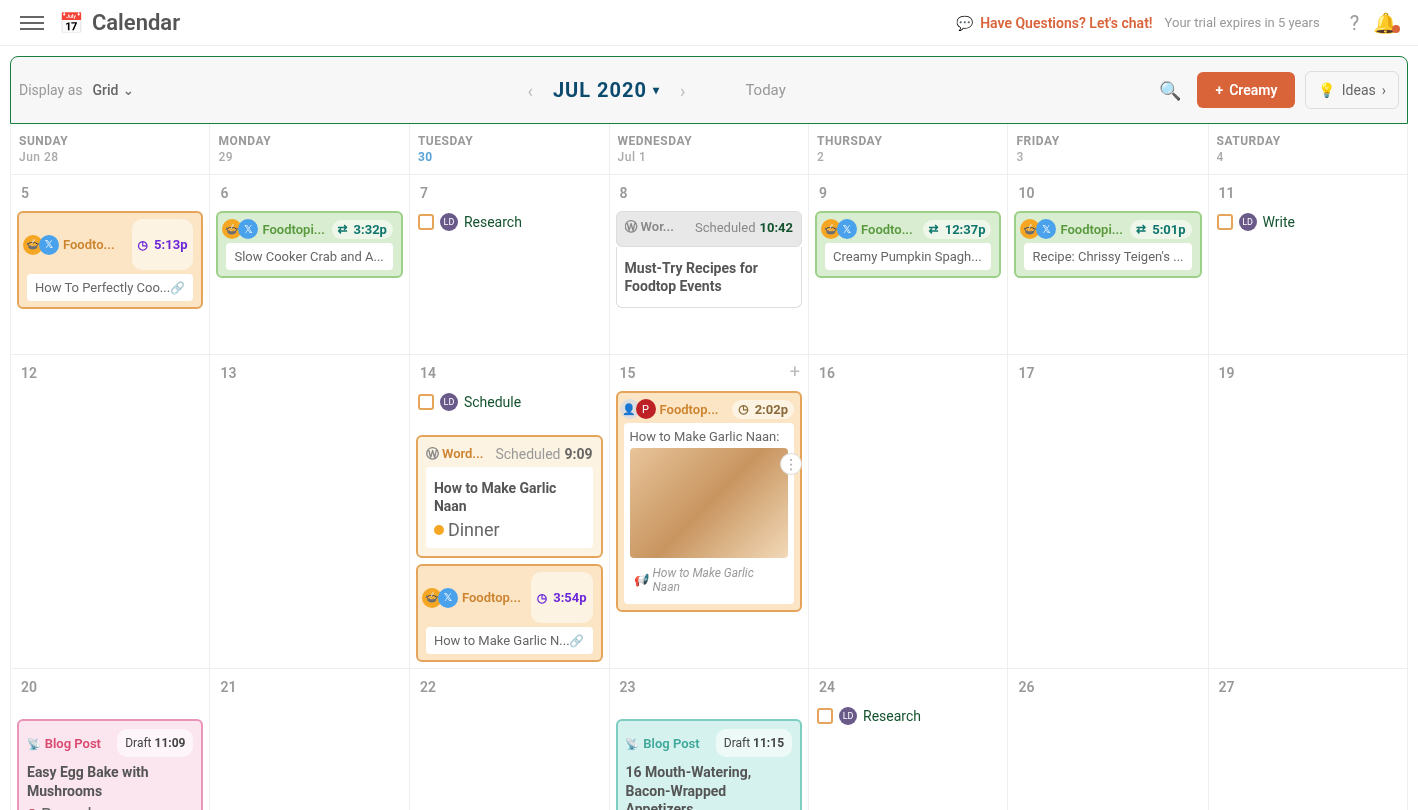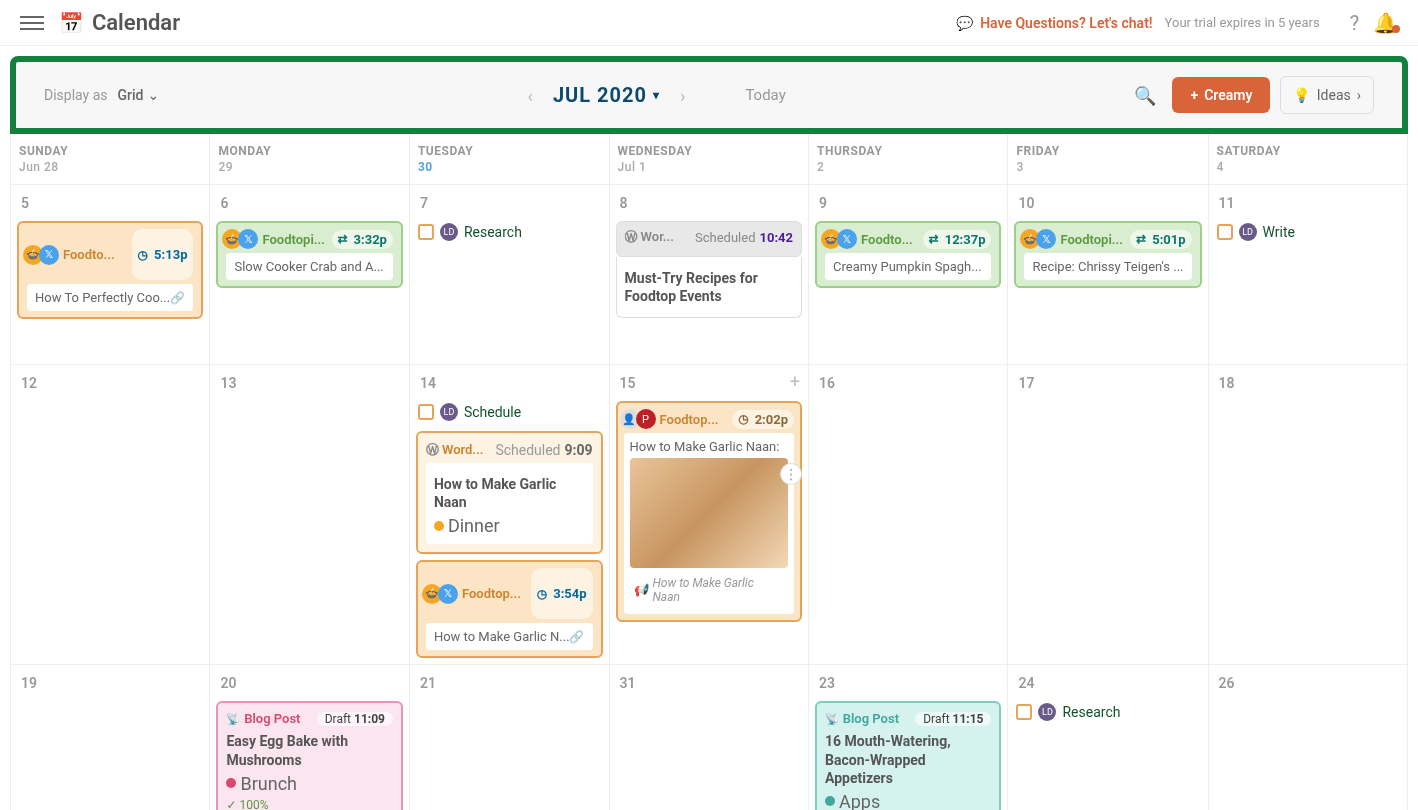--- a/index.html
+++ b/index.html
@@ -8,21 +8,21 @@
 .hamburger { width: 24px; height: 24px; display: flex; flex-direction: column; justify-content: center; gap: 4px; margin-right: 15px; cursor: pointer; }
 .hamburger span { height: 2px; background: #666; }
 .cal-icon { font-size: 20px; margin-right: 8px; }
 .page-title { font-size: 22px; font-weight: 600; color: #555; }
 .spacer { flex: 1; }
 .chat-link { color: #d9643a; font-weight: 600; display: flex; align-items: center; gap: 6px; margin-right: 12px; cursor: pointer; }
 .trial-text { color: #999; font-size: 13px; margin-right: 16px; }
 .top-icon { font-size: 20px; color: #999; margin-left: 14px; cursor: pointer; position: relative; }
 .notif-dot { width: 8px; height: 8px; background: #d9643a; border-radius: 50%; position: absolute; bottom: 2px; right: -2px; }
 
-.toolbar { display: flex; align-items: center; padding: 14px 28px; background: #f7f7f7; border: 6px solid #15803d; border-radius: 8px 8px 0 0; margin: 10px 10px 0 10px; }
+.toolbar { display: flex; align-items: center; padding: 14px 8px; background: #f7f7f7; border: 1px solid #15803d; border-radius: 8px 8px 0 0; margin: 10px 10px 0 10px; }
 .display-label { color: #999; font-size: 14px; margin-right: 10px; }
 .display-val { color: #666; font-weight: 500; display: flex; align-items: center; gap: 4px; cursor: pointer; }
 .nav-arrow { color: #bbb; font-size: 18px; padding: 4px 20px; cursor: pointer; }
 .month-title { color: #0c4a6e; font-size: 20px; font-weight: 700; letter-spacing: 1px; display: flex; align-items: center; gap: 6px; cursor: pointer; }
 .today-btn { color: #999; font-size: 15px; margin-left: 40px; cursor: pointer; }
 .search-btn { color: #999; font-size: 18px; margin-right: 16px; cursor: pointer; }
 .create-btn { background: #d9643a; color: #fff; padding: 10px 18px; border-radius: 6px; font-weight: 600; display: flex; align-items: center; gap: 6px; cursor: pointer; }
 .ideas-btn { border: 1px solid #ddd; padding: 10px 12px; border-radius: 6px; margin-left: 10px; display: flex; align-items: center; gap: 6px; color: #666; cursor: pointer; }
 
 .grid { display: grid; grid-template-columns: repeat(7, 1fr); border-left: 1px solid #eee; margin: 0 10px; }
@@ -45,39 +45,39 @@
 .brand { font-weight: 600; font-size: 13px; flex: 1; overflow: hidden; text-overflow: ellipsis; white-space: nowrap; }
 .time-badge { font-weight: 700; font-size: 13px; display: flex; align-items: center; gap: 3px; }
 .shuffle::before { content: "⇄"; font-size: 12px; margin-right: 3px; }
 .clock::before { content: "◷"; font-size: 12px; margin-right: 3px; }
 .sub-card { background: #fff; border-radius: 4px; padding: 6px 8px; margin-top: 4px; color: #666; font-size: 13px; display: flex; align-items: center; justify-content: space-between; overflow: hidden; }
 .sub-card span:first-child { overflow: hidden; text-overflow: ellipsis; white-space: nowrap; flex: 1; }
 .link-icon::after { content: "🔗"; font-size: 12px; opacity: 0.6; }
 
 .orange-theme { background: #fce5c5; border: 2px solid #e5a45a; }
 .orange-theme .brand { color: #cc8430; }
-.orange-theme .time-badge { background: #fdf3e2; padding: 18px 6px; border-radius: 10px; color: #0369a1; }
+.orange-theme .time-badge { background: #fdf3e2; padding: 18px 6px; border-radius: 10px; color: #6d28d9; }
 .green-theme { background: #d9edd0; border: 2px solid #9ccf87; }
 .green-theme .brand { color: #5a9a3f; }
 .green-theme .time-badge { background: #eef7e9; padding: 2px 6px; border-radius: 10px; color: #0f766e; }
 .gray-theme { background: #e8e8e8; border: 1px solid #ddd; }
 .gray-theme .brand { color: #888; }
 .white-theme { background: #fff; border: 2px solid #e5a45a; border-radius: 6px; }
 .pink-theme { background: #fbe5ef; border: 2px solid #e994b8; }
 .teal-theme { background: #d5f2ee; border: 2px solid #7bcec0; }
 
 .task { display: flex; align-items: center; gap: 6px; padding: 4px 2px; margin-top: 4px; }
 .checkbox { width: 16px; height: 16px; border: 2px solid #e5a45a; border-radius: 3px; }
 .avatar-sm { width: 18px; height: 18px; border-radius: 50%; background: #6a5a8a; color: #fff; font-size: 9px; display: flex; align-items: center; justify-content: center; }
 .task-label { color: #14532d; font-size: 14px; }
 
-.post-card { border-radius: 6px; padding: 8px; margin-top: 6px; }
+.post-card { border-radius: 6px; padding: 8px; margin-top: 20px; }
 .post-head { display: flex; align-items: center; justify-content: space-between; margin-bottom: 6px; }
 .post-type { display: flex; align-items: center; gap: 4px; font-weight: 600; font-size: 13px; }
-.status-pill { background: rgba(255,255,255,0.6); padding: 0 8px; border-radius: 10px; font-size: 12px; }
+.status-pill { background: rgba(255,255,255,0.6); padding: 7px 8px; border-radius: 10px; font-size: 12px; }
 .status-pill .tm { font-weight: 700; }
 .post-title { font-weight: 700; color: #555; margin: 4px 0; line-height: 1.3; }
 .tag-row { display: flex; align-items: center; gap: 4px; font-size: 18px; color: #666; margin-top: 4px; }
 .dot { width: 10px; height: 10px; border-radius: 50%; }
 .dot.orange { background: #f5a623; }
 .dot.pink { background: #d9486e; }
 .dot.teal { background: #3fa89a; }
 .prog { display: flex; align-items: center; gap: 3px; font-size: 12px; margin-top: 4px; }
 .prog.green { color: #5a9a3f; }
 .prog.orange { color: #d9643a; }
@@ -190,21 +190,21 @@
         <span class="avatar-sm">LD</span>
         <span class="task-label">Research</span>
       </div>
   </div>
   <div class="cell">
     <div class="date">8</div>
     <div class="card gray-theme">
       <div class="card-head">
           <span class="wp-icon brand">Wor...</span>
           <span style="color:#888;">Scheduled</span> 
-          <span style="font-weight:700;color:#4c1d95;">10:42</span>
+          <span style="font-weight:700;color:#14532d;">10:42</span>
         </div>
     </div>
     <div class="post-card" style="background:#fff;border:1px solid #ddd;border-top:none;border-radius:0 0 6px 6px;margin-top:0;">
       <div class="post-title">Must-Try Recipes for Foodtop Events</div>
     </div>
   </div>
   <div class="cell">
     <div class="date">9</div>
     <div class="card green-theme">
       <div class="card-head">
@@ -308,23 +308,20 @@
             <span>How to Make Garlic Naan</span>
           </div>
       </div>
     </div>
   </div>
   <div class="cell">
       <div class="date">16</div>
     </div>
   <div class="cell">
       <div class="date">17</div>
-    </div>
-  <div class="cell">
-      <div class="date">18</div>
     </div>
 
   <div class="cell">
       <div class="date">19</div>
     </div>
   <div class="cell">
     <div class="date">20</div>
     <div class="post-card pink-theme">
       <div class="post-head">
         <span class="post-type">
@@ -341,21 +338,21 @@
       <div class="prog green">
           <span>✓</span>
           <span>100%</span>
         </div>
     </div>
   </div>
   <div class="cell">
       <div class="date">21</div>
     </div>
   <div class="cell">
-      <div class="date">31</div>
+      <div class="date">22</div>
     </div>
   <div class="cell">
     <div class="date">23</div>
     <div class="post-card teal-theme">
       <div class="post-head">
         <span class="post-type">
             <span class="rss-icon"></span>
             <span>Blog Post</span>
           </span>
         <span class="status-pill"><span>Draft</span> <span class="tm">11:15</span></span>

